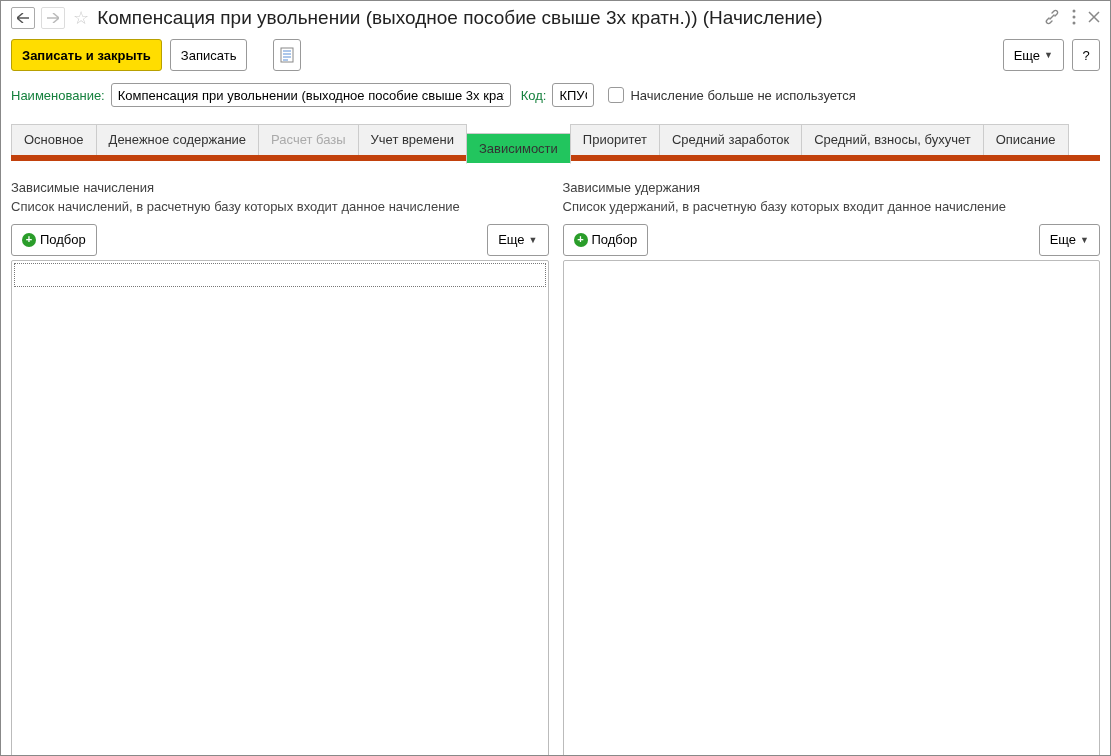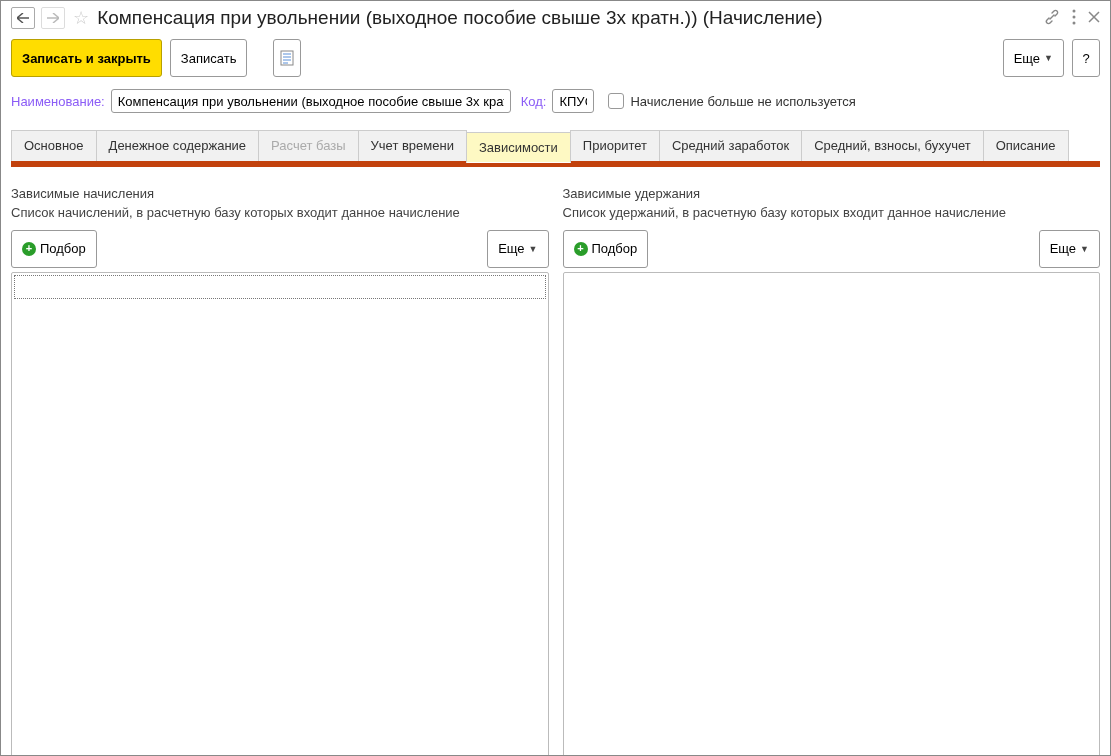--- a/index.html
+++ b/index.html
@@ -34,21 +34,21 @@
 .window-title { font-size: 19px; color: #222; flex: 1; }
 .titlebar-right { display: flex; gap: 12px; align-items: center; color: #888; }
 .link-icon, .kebab-icon, .close-icon { cursor: pointer; }
 .toolbar {
   display: flex;
   align-items: center;
   padding: 4px 10px 8px 10px;
   gap: 8px;
 }
 .btn {
-  height: 38px;
+  height: 32px;
   border: 1px solid #999;
   background: #fff;
   border-radius: 3px;
   padding: 0 10px;
   font-size: 13px;
   cursor: pointer;
   display: inline-flex;
   align-items: center;
   gap: 4px;
 }
@@ -64,21 +64,21 @@
 }
 .note-icon-svg { width: 14px; height: 16px; }
 .toolbar-spacer { flex: 1; }
 .chevron-down { font-size: 9px; color: #444; }
 .form-row {
   display: flex;
   align-items: center;
   padding: 4px 10px 10px 10px;
   gap: 6px;
 }
-.form-label { color: #8b5cf6; }
+.form-label { color: #15803d; }
 .text-input {
   height: 24px;
   border: 1px solid #999;
   border-radius: 3px;
   padding: 0 6px;
   font-size: 13px;
 }
 .input-name { width: 400px; }
 .input-code { width: 42px; }
 .checkbox-wrap { display: inline-flex; align-items: center; gap: 6px; margin-left: 8px; }
@@ -92,23 +92,23 @@
   padding: 7px 12px;
   border: 1px solid #ccc;
   border-bottom: none;
   background: #f1f1f1;
   margin-right: -1px;
   cursor: pointer;
   font-size: 13px;
 }
 .tab.disabled { color: #aaa; }
 .tab.active {
-  background: #fef9c3;
+  background: #22c55e;
   position: relative;
-  top: 2px;
+  top: 9px;
   border-bottom: 1px solid #fff;
 }
 .content {
   display: flex;
   padding: 12px 10px 10px 10px;
   gap: 14px;
   height: 618px;
 }
 .panel {
   flex: 1;

